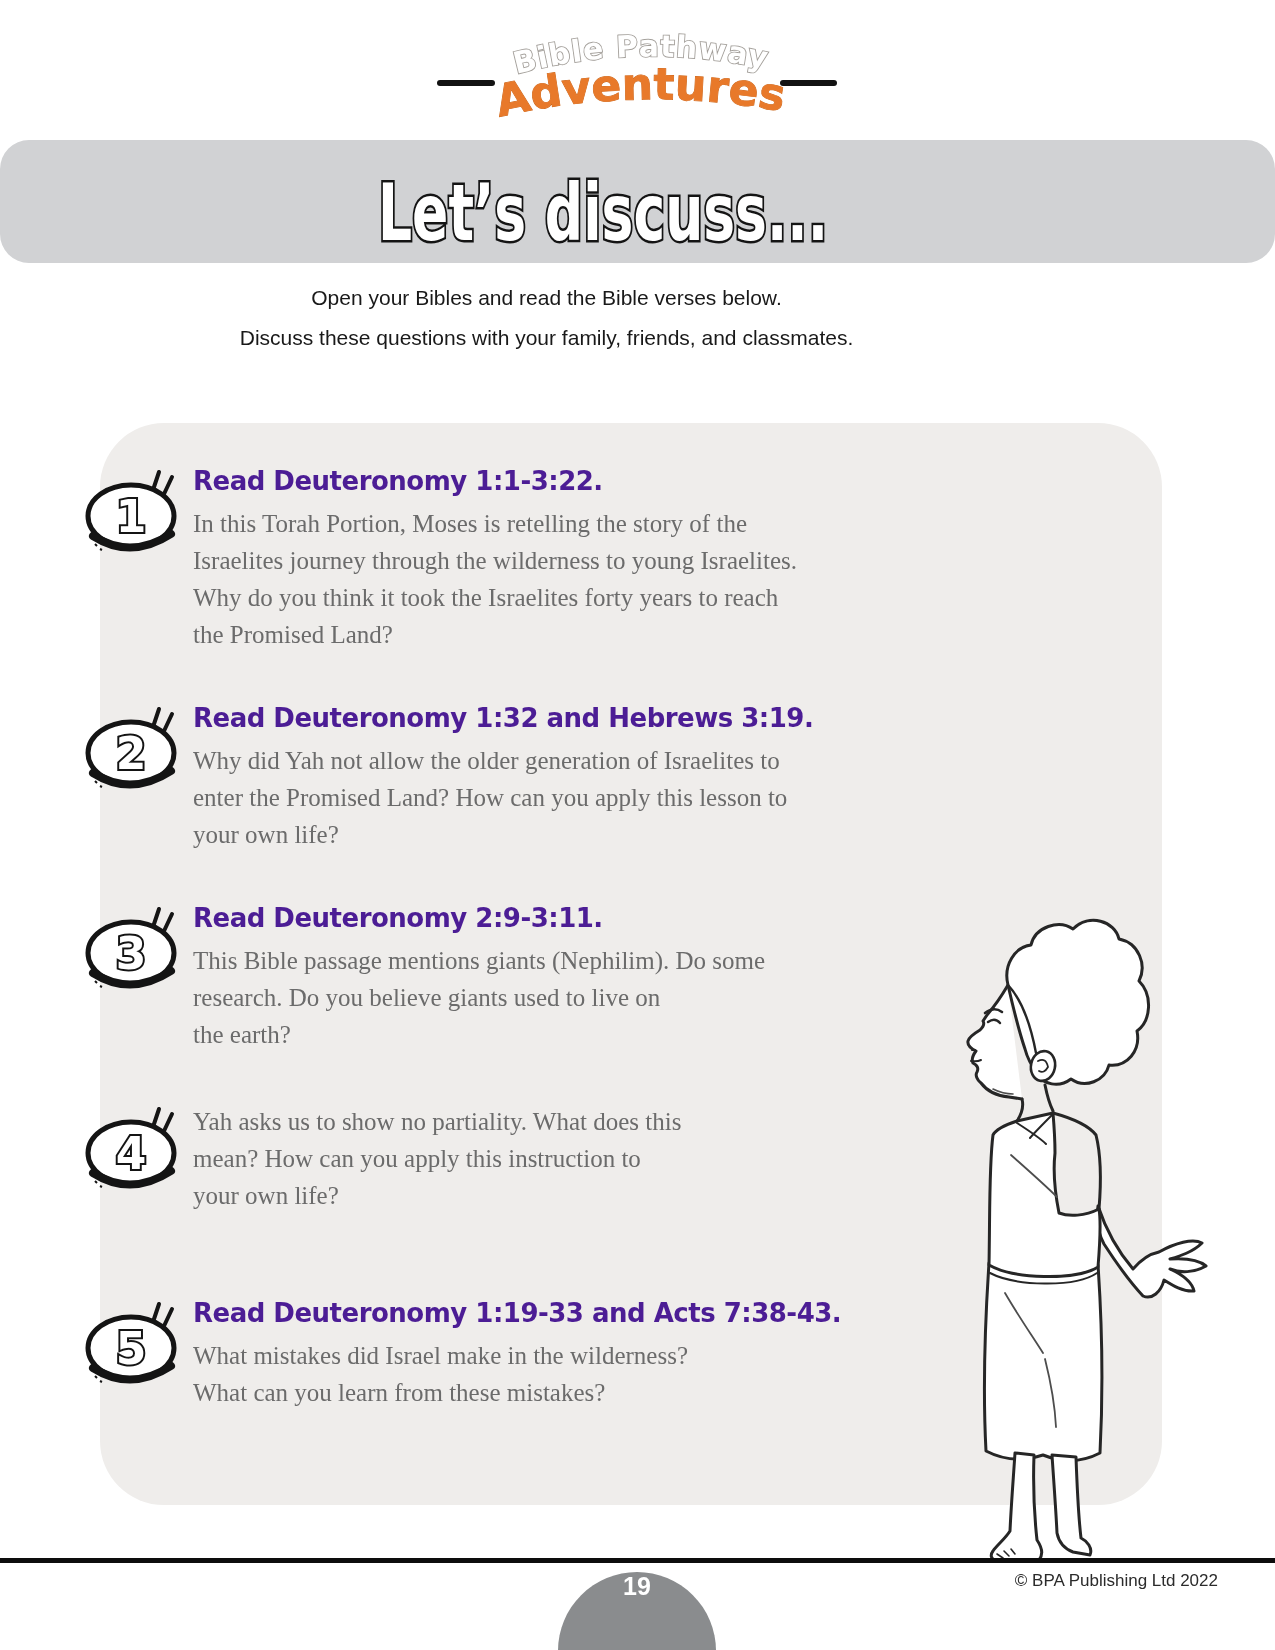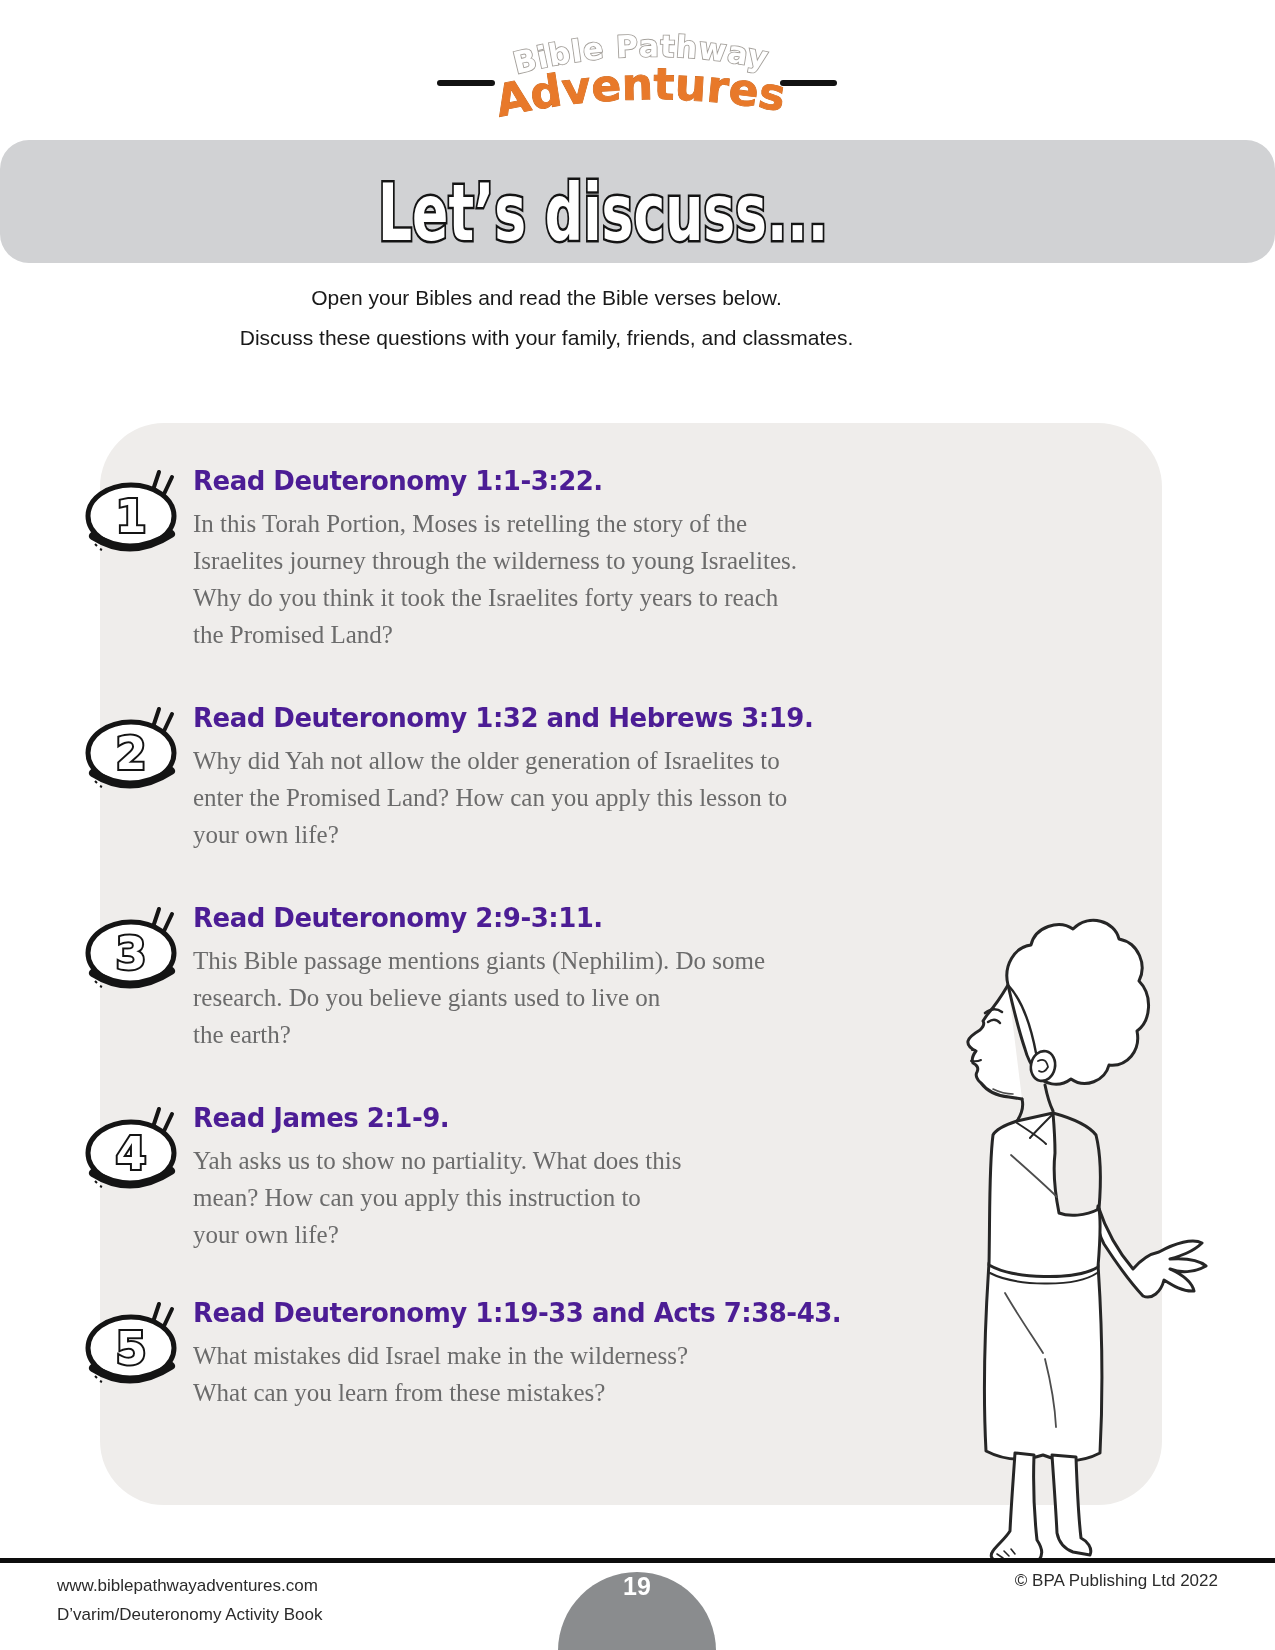--- a/index.html
+++ b/index.html
@@ -172,21 +172,20 @@
 
   <div class="question q4">
     <svg class="badge" viewBox="0 0 104 100">
       <path d="M76,8 L70,26 M89,13 L81,30" stroke="#141414" stroke-width="4" stroke-linecap="round"></path>
       <ellipse cx="48" cy="52" rx="43" ry="31" fill="#ffffff" stroke="#141414" stroke-width="5"></ellipse>
       <path d="M10,72 Q48,96 88,70" fill="none" stroke="#141414" stroke-width="8" stroke-linecap="round"></path>
       <path d="M12,80 l2,2 M17,85 l2,1" stroke="#141414" stroke-width="2"></path>
       <text class="badge-num" x="48" y="68">4</text>
     </svg>
     <div class="q-text">
-      <p class="q-heading">Read James 2:1-9.</p>
       <p class="q-body">Yah asks us to show no partiality. What does this
 mean? How can you apply this instruction to
 your own life?</p>
     </div>
   </div>
 
   <div class="question q5">
     <svg class="badge" viewBox="0 0 104 100">
       <path d="M76,8 L70,26 M89,13 L81,30" stroke="#141414" stroke-width="4" stroke-linecap="round"></path>
       <ellipse cx="48" cy="52" rx="43" ry="31" fill="#ffffff" stroke="#141414" stroke-width="5"></ellipse>
@@ -195,22 +194,18 @@
       <text class="badge-num" x="48" y="68">5</text>
     </svg>
     <div class="q-text">
       <p class="q-heading">Read Deuteronomy 1:19-33 and Acts 7:38-43.</p>
       <p class="q-body">What mistakes did Israel make in the wilderness?
 What can you learn from these mistakes?</p>
     </div>
   </div>
 
   <div class="footer-line"></div>
-  <div class="footer-left">
-    <div>www.biblepathwayadventures.com</div>
-    <div>D’varim/Deuteronomy Activity Book</div>
-  </div>
   <div class="footer-right">© BPA Publishing Ltd 2022</div>
   <div class="page-dome">
     <div class="page-num">19</div>
   </div>
 
 </div>
 
 </body></html>

